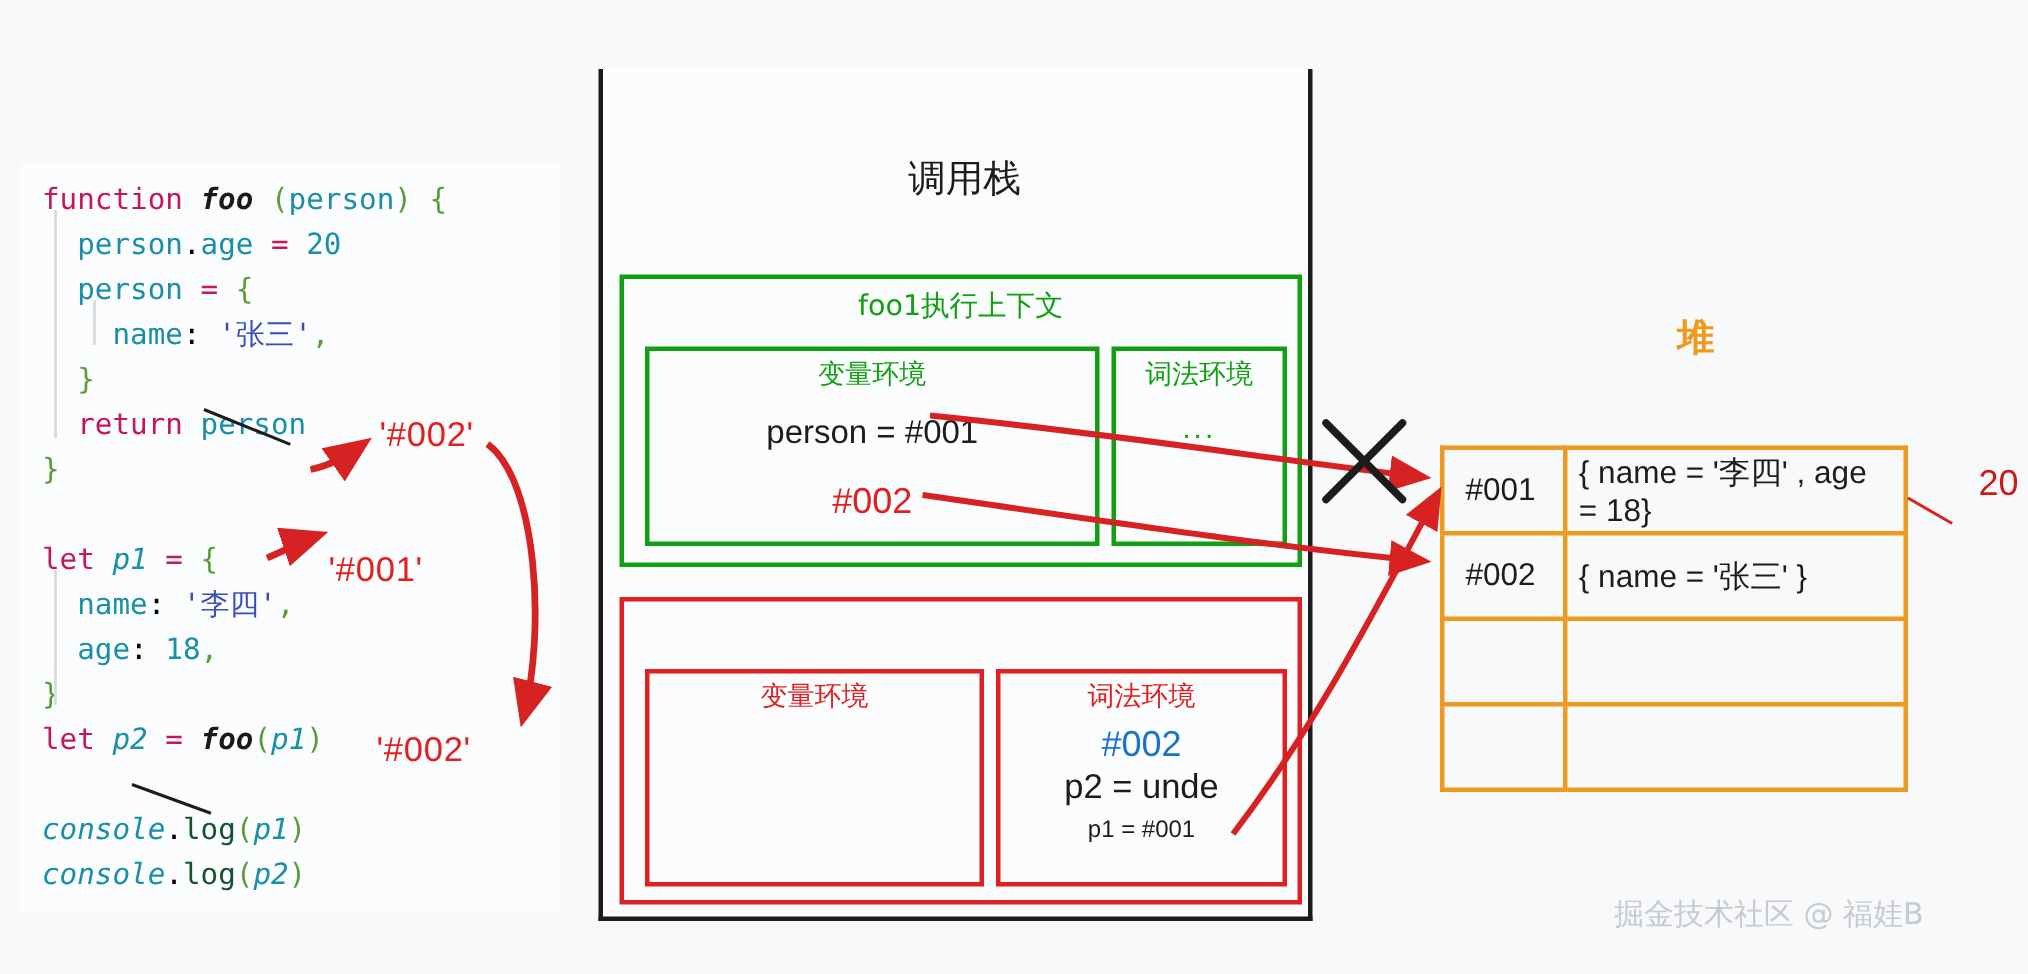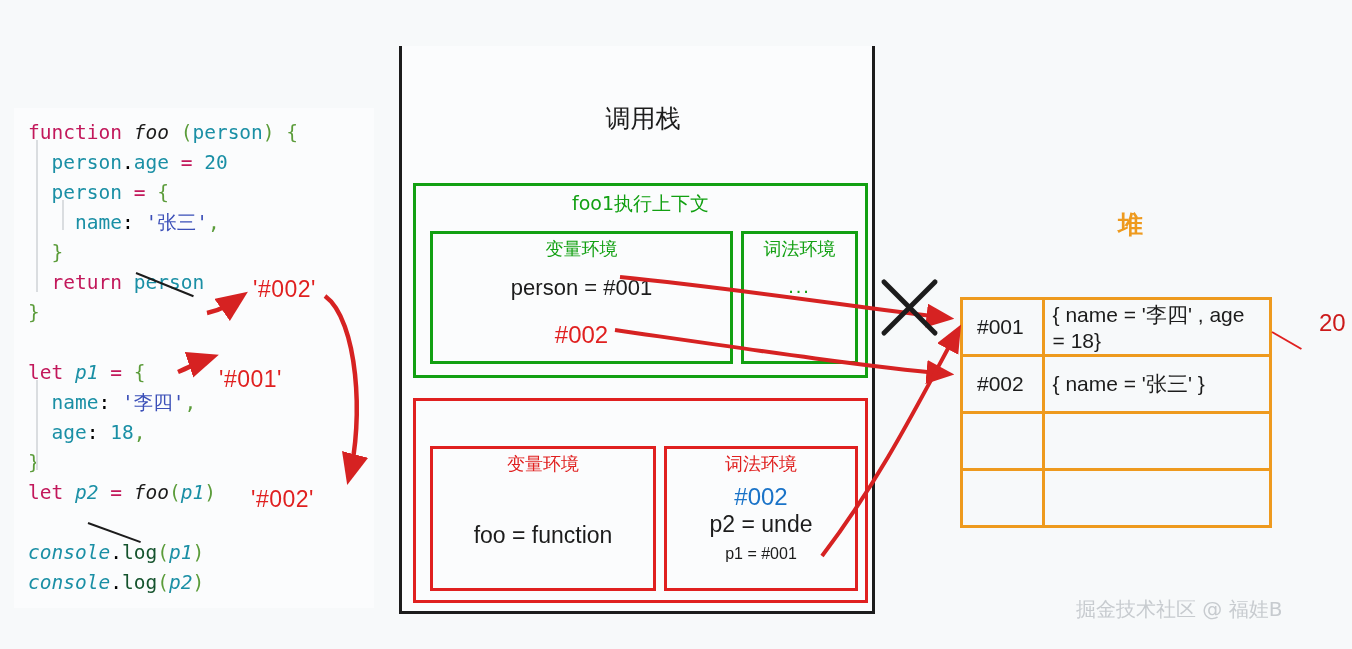--- a/index.html
+++ b/index.html
@@ -16,21 +16,21 @@
     left:14px;top:108px;width:360px;height:500px;
     background:#fbfcfd;
   }
   #code-lines{
     position:absolute;left:14px;top:10px;
     font-family:"DejaVu Sans Mono","Liberation Mono",monospace;
     font-size:19.5px;line-height:30px;white-space:pre;
   }
   .ln{height:30px;}
   .kw{color:#c2185b;}
-  .fn{color:#1a1a1a;font-style:italic;font-weight:normal;}
+  .fn{color:#1a1a1a;font-style:italic;font-weight:bold;}
   .var{color:#1a8fa5;}
   .id{color:#1a8fa5;font-style:italic;}
   .punc{color:#5b9c3a;}
   .op{color:#c2185b;}
   .num{color:#1a8fa5;}
   .str{color:#3b4fb8;}
   .prop{color:#1a8fa5;text-align:center;}
   .meth{color:#14532d;margin-top:11px;}
   .comma{color:#5b9c3a;}
   .indentbar{
@@ -168,21 +168,20 @@
     <div class="env-box" id="foo-lex-env">
       <div class="env-title">词法环境</div>
       <div id="foo-lex-dots">...</div>
     </div>
   </div>
 
   <div class="ctx-box" id="global-ctx">
 
     <div class="env-box" id="global-var-env">
       <div class="env-title">变量环境</div>
-      <div class="env-row" id="foo-function-row">foo = function</div>
     </div>
 
     <div class="env-box" id="global-lex-env">
       <div class="env-title">词法环境</div>
       <div id="lex-002">#002</div>
       <div class="env-row" id="p2-row">p2 = unde</div>
       <div class="env-row" id="p1-row">p1 = #001</div>
     </div>
   </div>
 </div>

